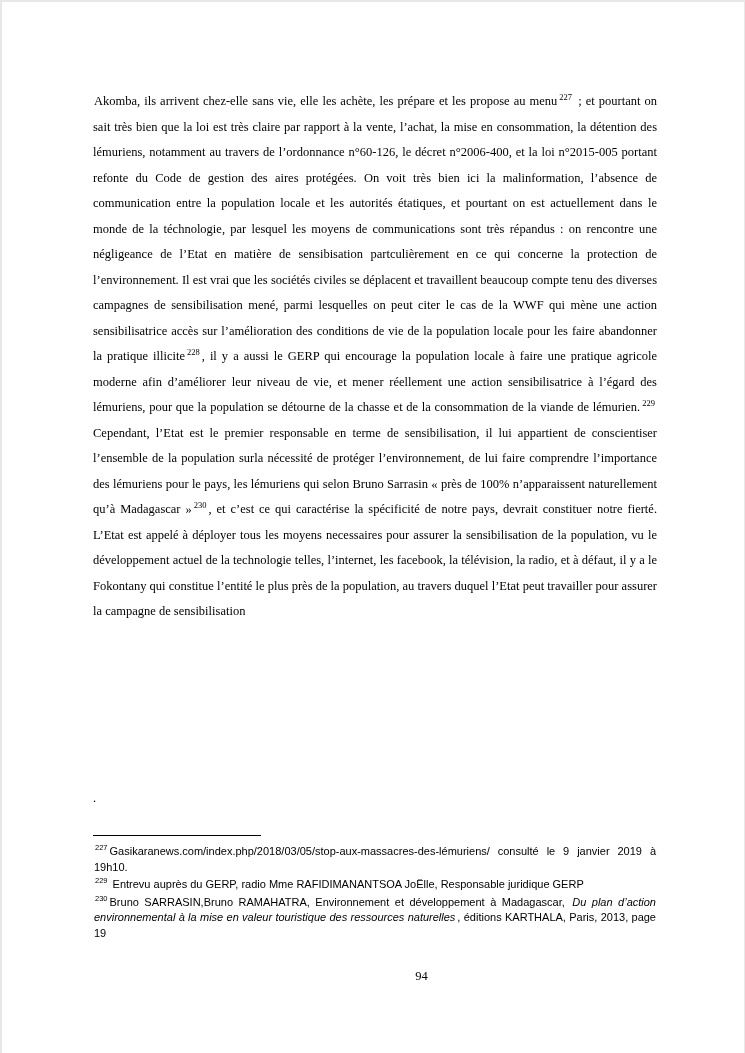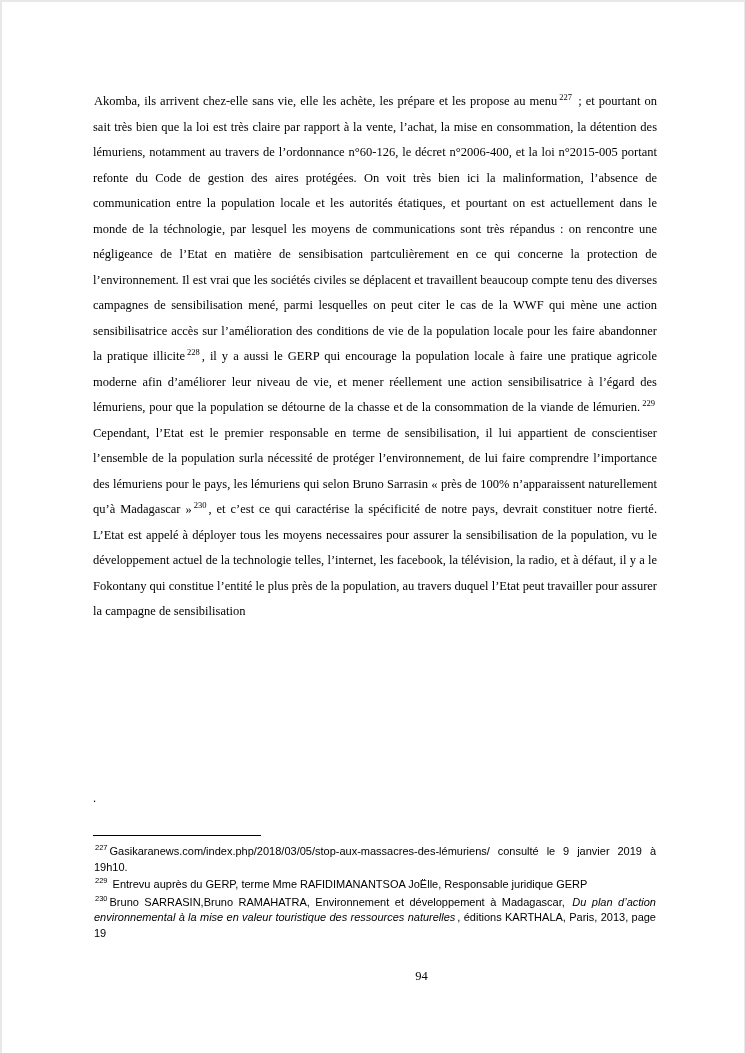--- a/index.html
+++ b/index.html
@@ -73,19 +73,19 @@
 
 <div class="page">
 
   <p class="body-text"><span>Akomba, ils arrivent chez-elle sans vie, elle les achète, les prépare et les propose au menu</span><sup>227</sup><span> ; et pourtant on sait très bien que la loi est très claire par rapport à la vente, l’achat, la mise en consommation, la détention des lémuriens, notamment  au travers de l’ordonnance n°60-126, le décret n°2006-400, et la loi n°2015-005 portant refonte du Code de gestion des aires protégées. On voit très bien ici la malinformation, l’absence de communication entre la population locale et les autorités étatiques, et pourtant on est actuellement dans le monde de la téchnologie, par lesquel les moyens de communications sont très répandus : on rencontre une négligeance de l’Etat en matière de sensibisation partculièrement en ce qui concerne la protection de l’environnement. Il est vrai que les sociétés civiles se déplacent et travaillent beaucoup compte tenu des diverses campagnes de sensibilisation mené, parmi lesquelles on peut citer le cas de la WWF qui mène une action sensibilisatrice accès sur l’amélioration des conditions de vie de la population locale pour les faire abandonner la pratique illicite</span><sup>228</sup><span>, il y a aussi le GERP qui encourage la population locale à faire une pratique agricole moderne afin d’améliorer leur niveau de vie, et mener réellement une action sensibilisatrice à l’égard des lémuriens, pour que la population se détourne de la chasse et de la consommation de la viande de lémurien.</span><sup>229</sup><span> Cependant, l’Etat est le premier responsable en terme de sensibilisation, il lui appartient de conscientiser l’ensemble de la population surla nécessité de protéger l’environnement, de lui faire comprendre l’importance des lémuriens pour le pays, les lémuriens qui selon Bruno Sarrasin « près de 100% n’apparaissent naturellement qu’à Madagascar »</span><sup>230</sup><span>, et c’est ce qui caractérise la spécificité de notre pays, devrait constituer notre fierté. L’Etat est appelé à déployer tous les moyens necessaires pour assurer la sensibilisation de la population, vu le développement actuel de la technologie telles, l’internet, les facebook, la télévision, la radio, et à défaut, il y a le Fokontany qui constitue l’entité le plus près de la population, au travers duquel l’Etat peut travailler pour assurer la campagne de sensibilisation</span></p>
 
   <p class="stray-period">.</p>
 
   <div class="footnote-area">
     <div class="footnote-rule"></div>
     <p class="footnote"><sup>227</sup><span>Gasikaranews.com/index.php/2018/03/05/stop-aux-massacres-des-lémuriens/ consulté le 9 janvier 2019 à 19h10.</span></p>
-    <p class="footnote"><sup>229</sup><span> Entrevu auprès du GERP, terme Mme RAFIDIMANANTSOA JoËlle, Responsable juridique GERP</span></p>
+    <p class="footnote"><sup>229</sup><span> Entrevu auprès du GERP, radio Mme RAFIDIMANANTSOA JoËlle, Responsable juridique GERP</span></p>
     <p class="footnote"><sup>230</sup><span>Bruno SARRASIN,Bruno RAMAHATRA, Environnement et développement à Madagascar, </span><span class="it">Du plan d’action environnemental à la mise en valeur touristique des ressources naturelles</span><span>, éditions KARTHALA, Paris, 2013, page 19</span></p>
   </div>
 
   <div class="page-number">94</div>
 
 </div>
 
 </body></html>

